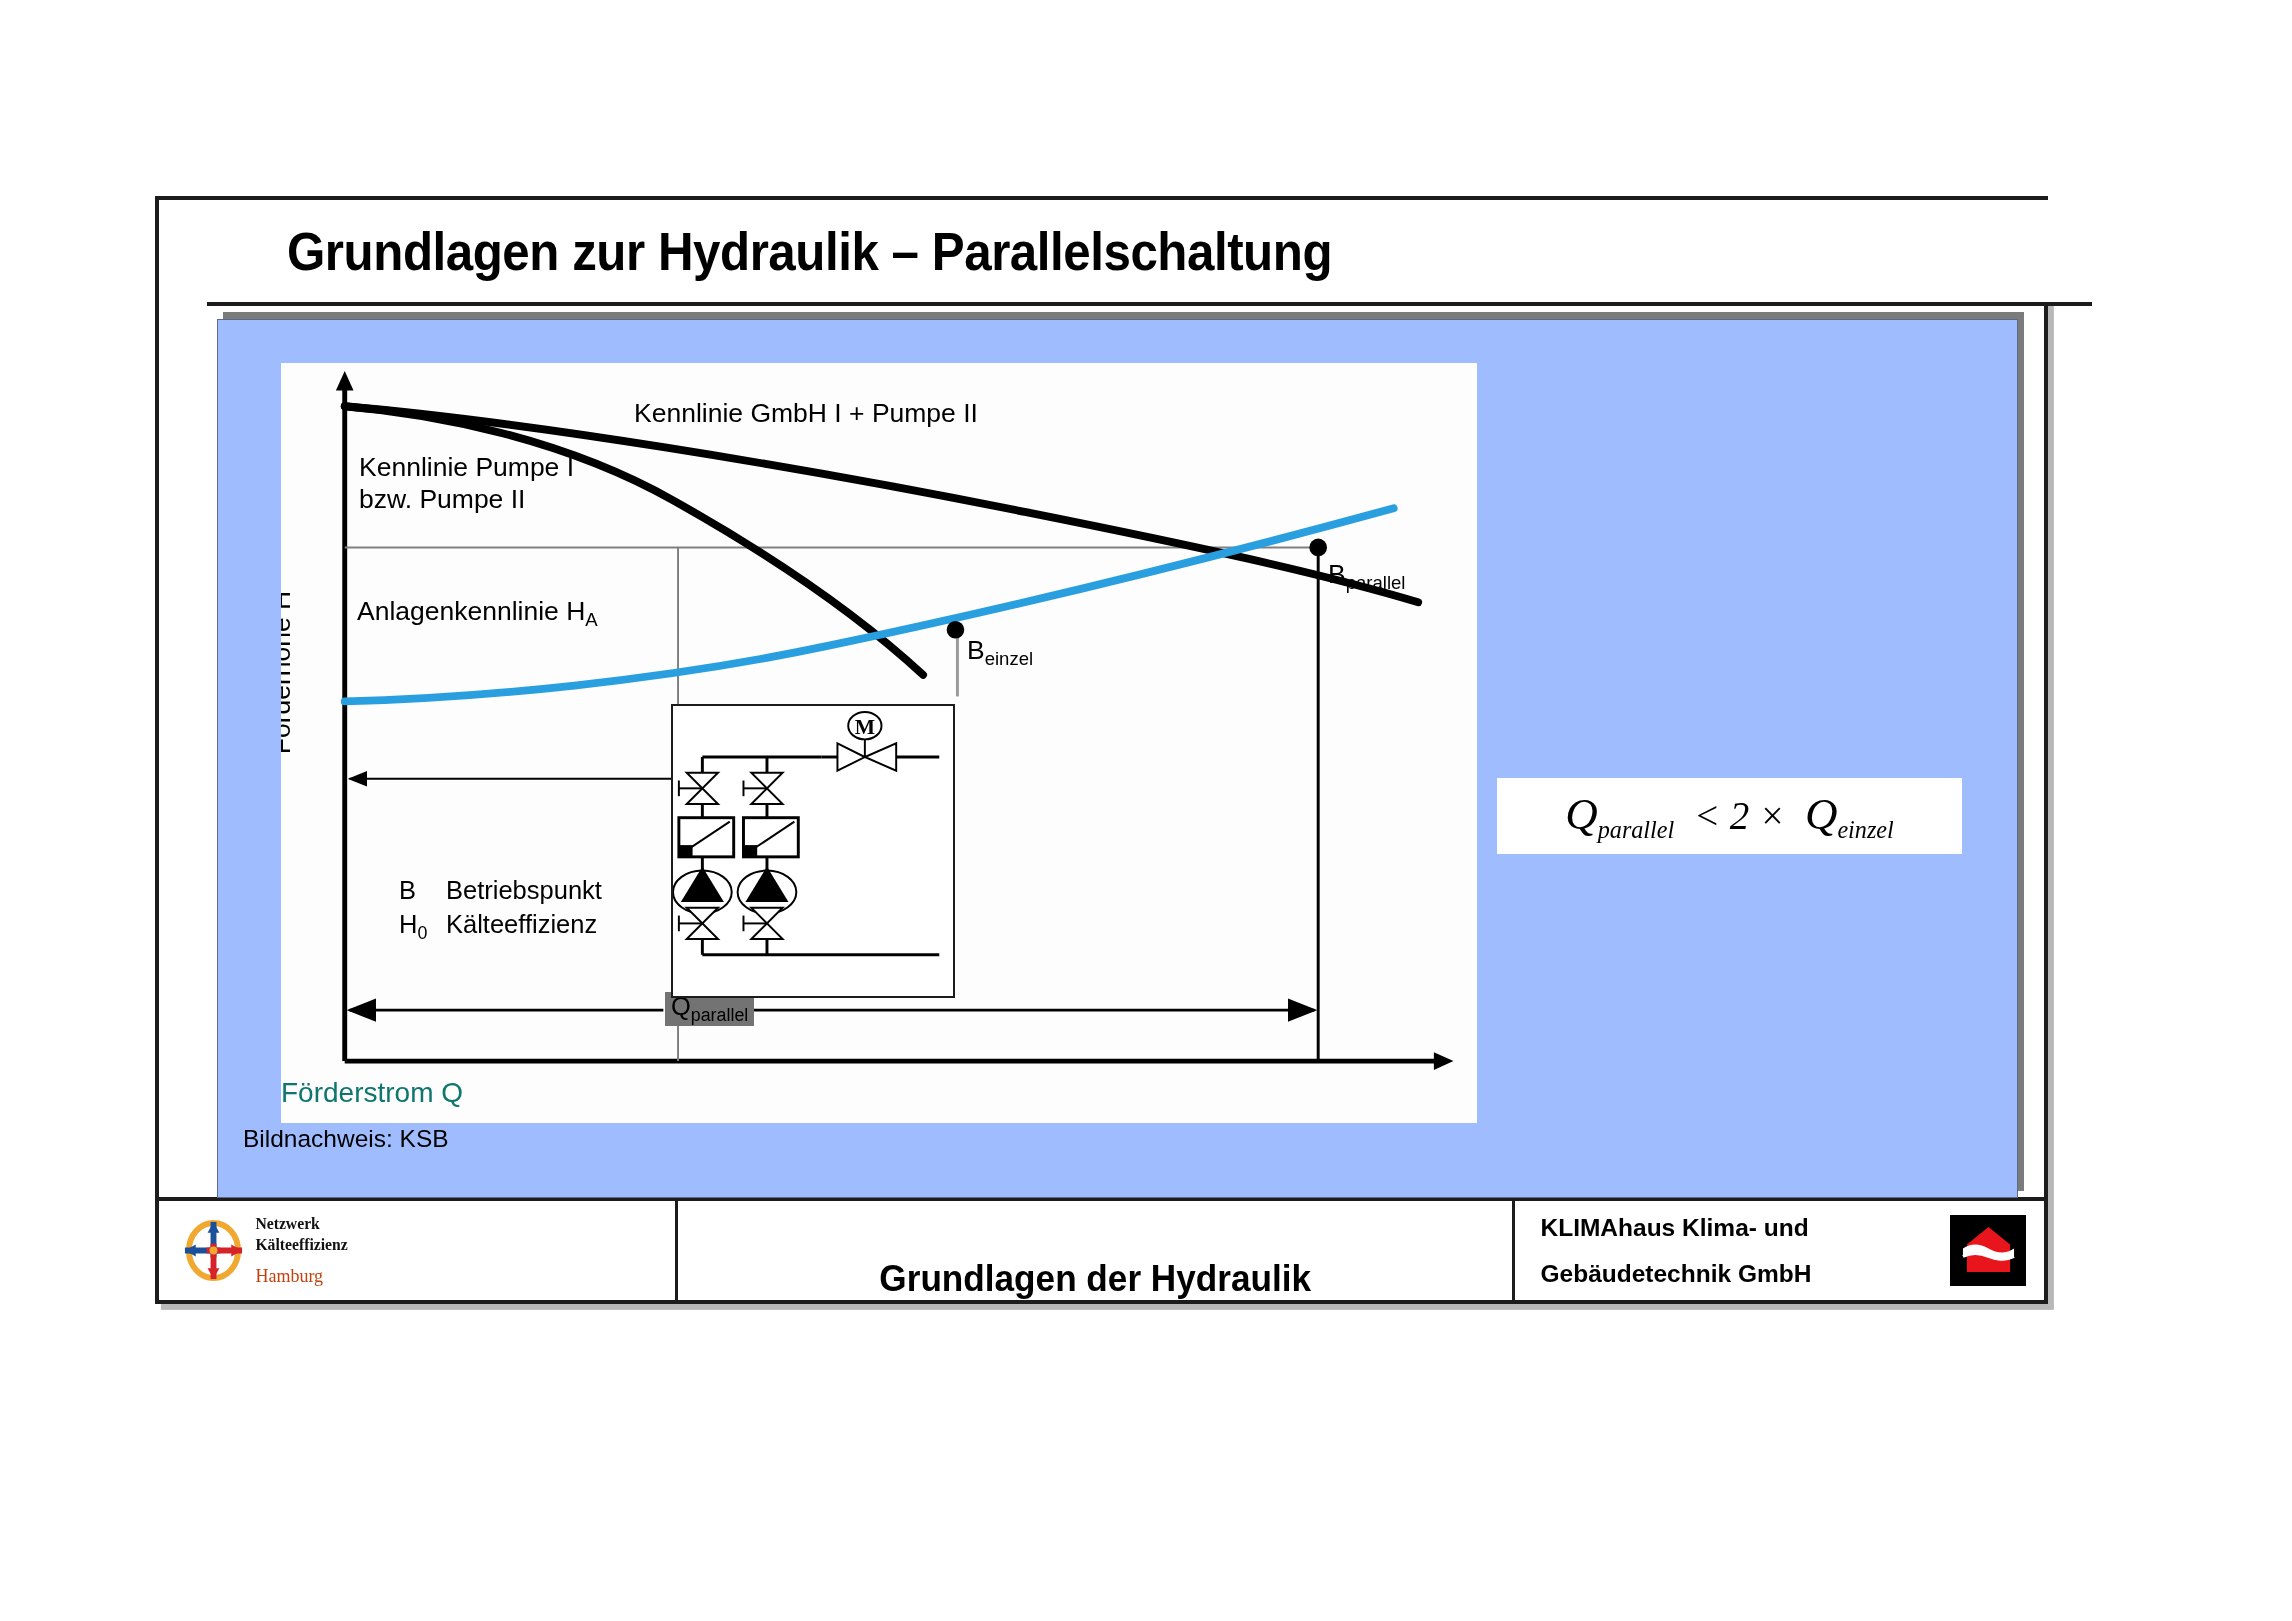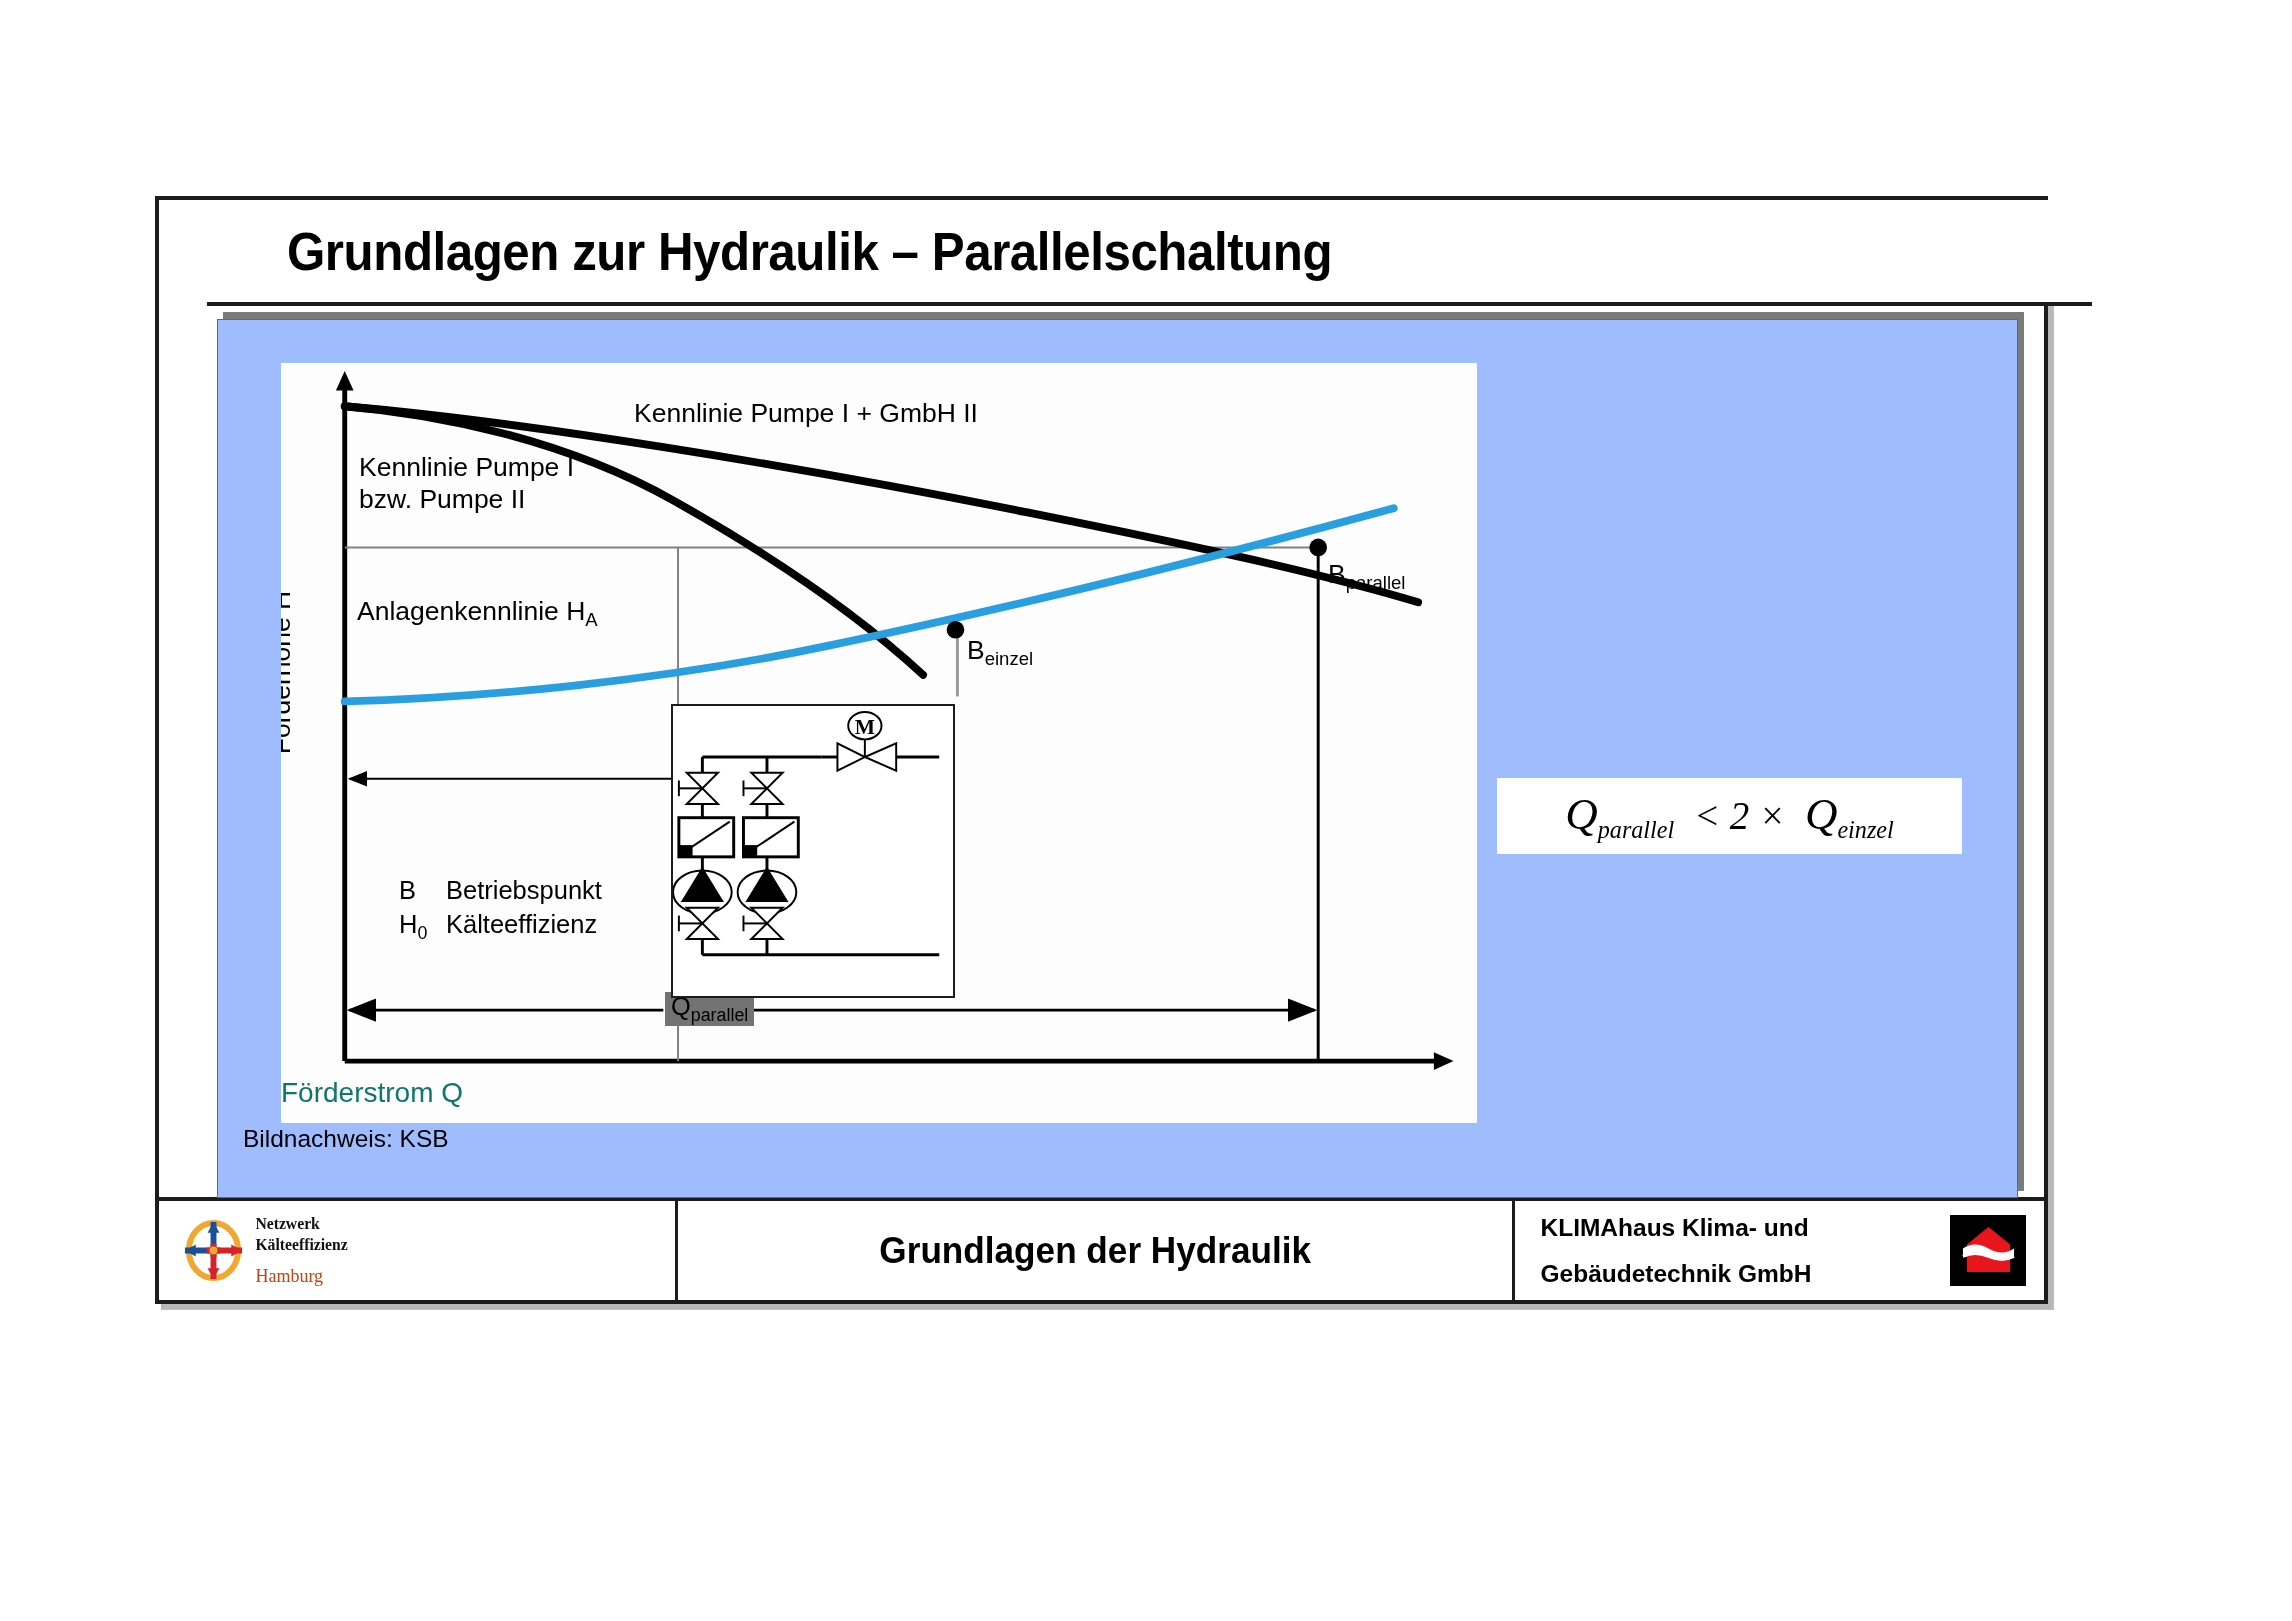--- a/index.html
+++ b/index.html
@@ -139,20 +139,21 @@
   }
   .footer-left {
     width: 519px;
     border-right: 3.9px solid #1c1c1c;
     padding-left: 21.6px;
   }
   .footer-center {
     flex: 1;
     border-right: 3.9px solid #1c1c1c;
     justify-content: center;
+    align-items: flex-end;
   }
   .footer-right {
     width: 529px;
     padding-left: 25.5px;
     justify-content: space-between;
     padding-right: 17.6px;
   }
   .footer-center-text {
     font-size: 37px;
     font-weight: bold;
@@ -328,21 +329,21 @@
                 font-size:26.5px; color:#000; transform: rotate(-90deg); transform-origin: center center;">Förderhöhe H</div>
 
     <div style="position:absolute; left:0px; top:714px; width:1039px; text-align:left;
                 font-size:28px; color:#0f766e;">Förderstrom Q</div>
 
     <div style="position:absolute; left:78px; top:88px; font-size:26.5px; color:#000; line-height:1.22;">
       <div>Kennlinie Pumpe I</div>
       <div>bzw. Pumpe II</div>
     </div>
 
-    <div style="position:absolute; left:353px; top:35px; font-size:26.5px; color:#000; white-space:nowrap;">Kennlinie Pumpe I + GmbH II</div>
+    <div style="position:absolute; left:353px; top:35px; font-size:26.5px; color:#000; white-space:nowrap;">Kennlinie GmbH I + Pumpe II</div>
 
     <div style="position:absolute; left:76px; top:233px; font-size:26.5px; color:#000; white-space:nowrap;">
       <span>Anlagenkennlinie H</span><sub>A</sub>
     </div>
 
     <div style="position:absolute; left:686px; top:272px; font-size:26.5px; color:#000; white-space:nowrap;">
       <span>B</span><sub>einzel</sub>
     </div>
 
     <div style="position:absolute; left:1047px; top:196px; font-size:26.5px; color:#000; white-space:nowrap;">

